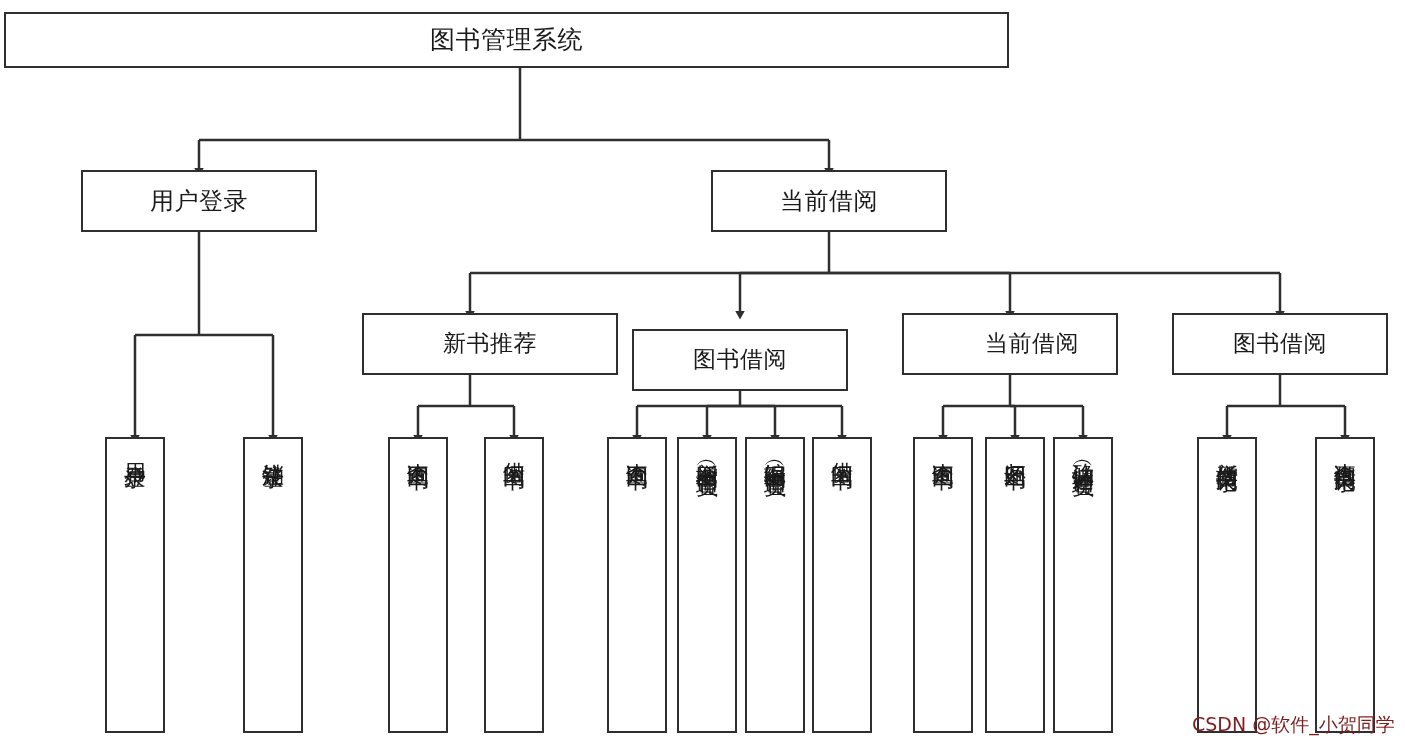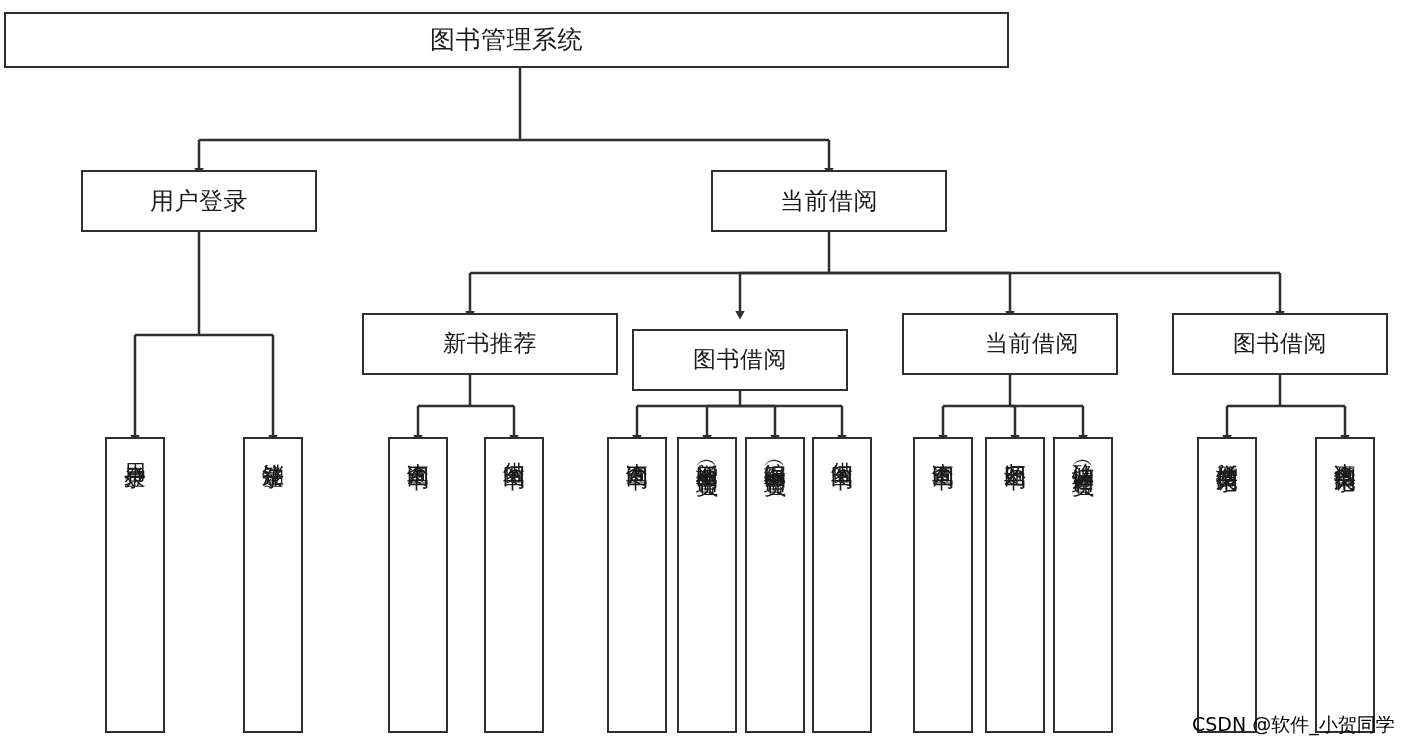--- a/index.html
+++ b/index.html
@@ -157,14 +157,14 @@
       <div class="node-box level-4 leaf" style="left: 1053px; top: 437px; width: 60px; height: 296px;">
         <span class="node-label">确认归还（管理员）</span>
       </div>
       <div class="node-box level-4 leaf" style="left: 1197px; top: 437px; width: 60px; height: 296px;">
         <span class="node-label">新增借阅记录</span>
       </div>
       <div class="node-box level-4 leaf" style="left: 1315px; top: 437px; width: 60px; height: 296px;">
         <span class="node-label">查询借阅记录</span>
       </div>
     </div>
-  <div class="watermark" style="left: 1192px; top: 712px; color: #000000;">CSDN @软件_小贺同学</div>
+  <div class="watermark" style="left: 1192px; top: 712px; color: #7f1d1d;">CSDN @软件_小贺同学</div>
 </div>
 
 </body></html>

